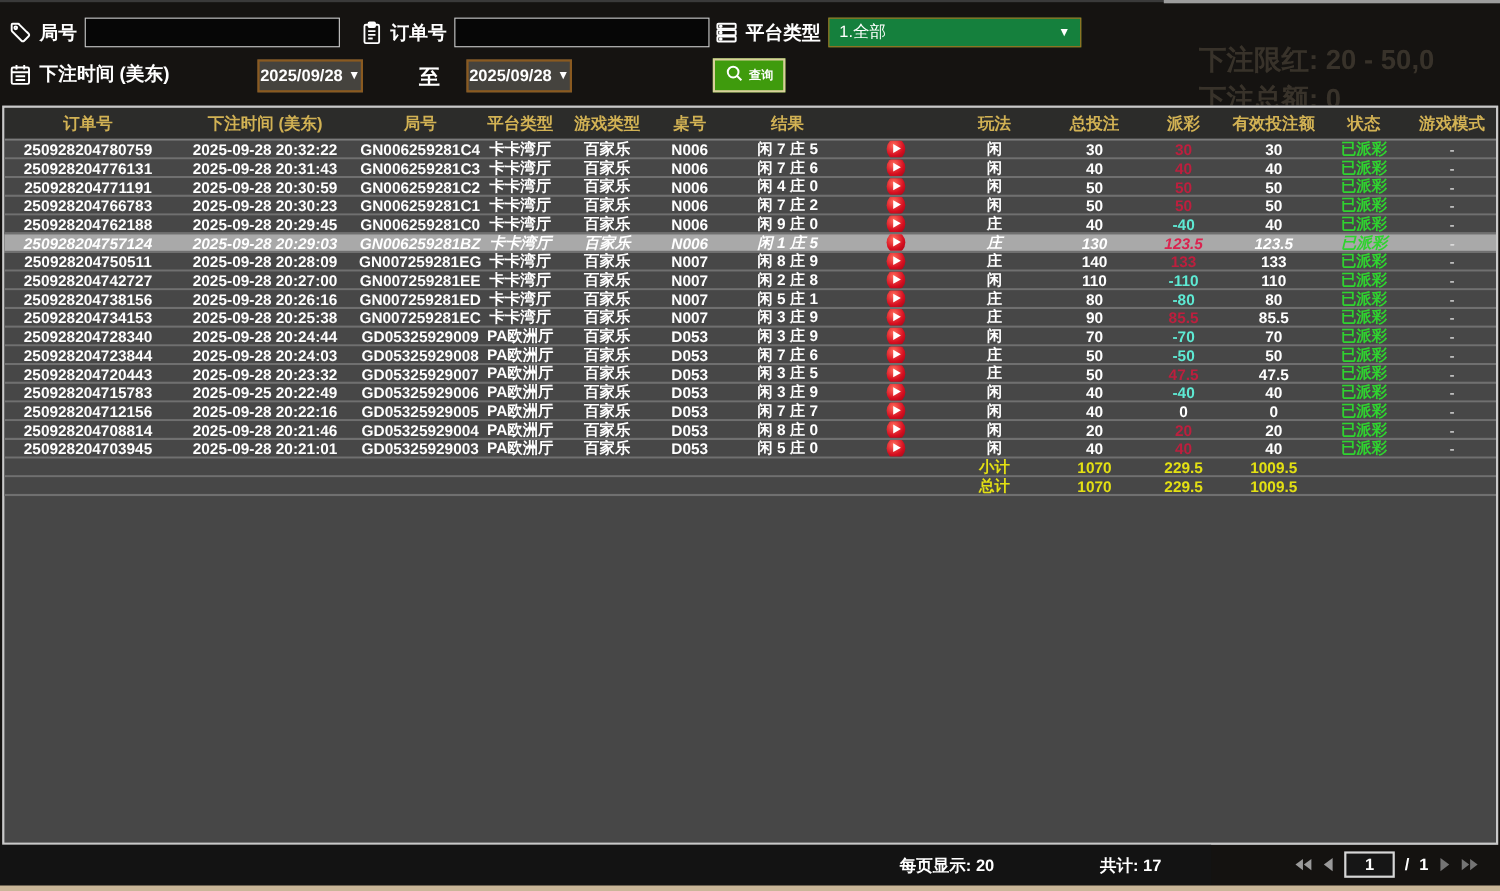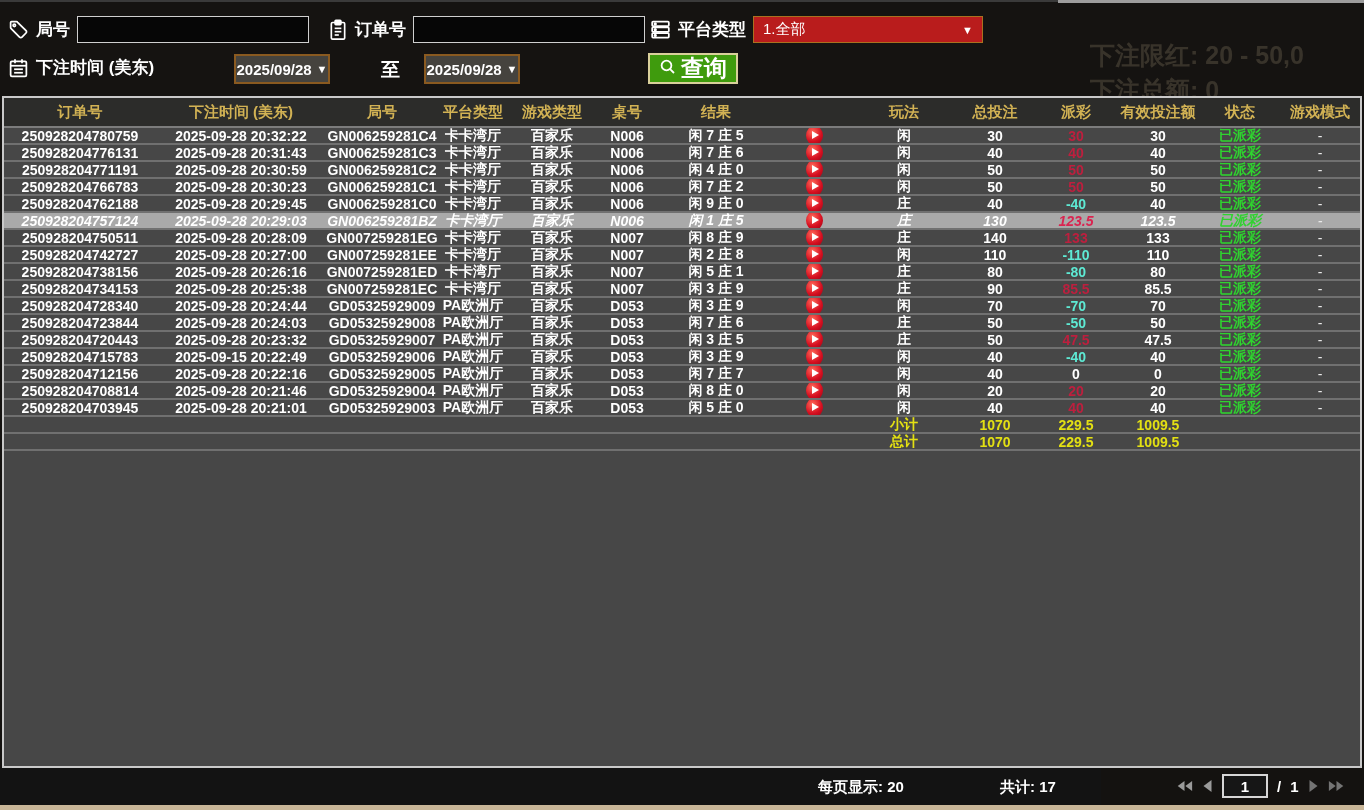--- a/index.html
+++ b/index.html
@@ -10,29 +10,29 @@
   
   .toolbar { position:absolute; top:0; left:0; width:1364px; height:96px; background:#151311; overflow:hidden; }
   .top-edge { position:absolute; top:0; left:0; width:1364px; height:2px; background:#3a3a3a; }
   .top-edge-r { position:absolute; top:0; left:1058px; width:306px; height:3px; background:#9d9d9d; }
   .ghost { position:absolute; left:1090px; top:38px; width:280px; color:#564e40; font-size:25px;
     font-weight:bold; line-height:35px; white-space:nowrap; opacity:.55; }
   .field { position:absolute; display:flex; align-items:center; gap:7px; color:#fff; font-weight:bold; font-size:17px; }
   .field svg { display:block; }
   .textbox { width:232px; height:27px; background:#060606; border:1px solid #cfcfcf; color:#fff;
     font-size:14px; padding:0 5px; outline:none; }
-  .dropdown { width:230px; height:27px; background:#b91c1c; border:1px solid #a9711f; display:flex;
+  .dropdown { width:230px; height:27px; background:#15803d; border:1px solid #a9711f; display:flex;
     align-items:center; justify-content:space-between; padding:0 9px; color:#fff; font-size:15px; font-weight:normal; cursor:pointer; }
   .caret { font-size:11px; color:#fff; }
   .datebtn { position:absolute; width:96px; height:30px; background:#45433e; border:2px solid #8a5a20;
     color:#fff; font-weight:bold; font-size:15px; display:flex; align-items:center; justify-content:center;
     gap:5px; cursor:pointer; }
   .to-label { position:absolute; left:381px; top:57px; color:#fff; font-weight:bold; font-size:19px; }
   .query-btn { position:absolute; left:648px; top:53px; height:31px; padding:0 9px; background:#3f9b0d;
-    border:2px solid #d9d09b; color:#fff; font-weight:bold; font-size:23px; display:flex; align-items:center;
+    border:2px solid #d9d09b; color:#fff; font-weight:bold; font-size:11px; display:flex; align-items:center;
     gap:4px; cursor:pointer; }
 
   
   .table-wrap { position:absolute; top:96px; left:2px; width:1360px; height:672px; background:#474747;
     border:2px solid #c9c9c9; overflow:hidden;
     --cols:152px 170px 112px 70px 88px 62px 116px 80px 100px 82px 80px 84px 80px 1fr; }
   .thead { display:grid; grid-template-columns:var(--cols); height:30px; background:#2c2c2a;
     border-bottom:2px solid #7c7c7c; color:#d2b254; font-weight:bold; font-size:15px; }
   .cell { display:flex; align-items:center; justify-content:center; overflow:hidden; white-space:nowrap; }
   .row { display:grid; grid-template-columns:var(--cols); height:17px; border-bottom:2px solid #707070;
@@ -400,21 +400,21 @@
           </div>
           <div class="cell">庄</div>
           <div class="cell">50</div>
           <div class="cell p-pos">47.5</div>
           <div class="cell">47.5</div>
           <div class="cell st-paid">已派彩</div>
           <div class="cell mode-cell">-</div>
         </div>
         <div class="row">
           <div class="cell">250928204715783</div>
-          <div class="cell">2025-09-15 20:22:49</div>
+          <div class="cell">2025-09-25 20:22:49</div>
           <div class="cell">GD05325929006</div>
           <div class="cell">PA欧洲厅</div>
           <div class="cell">百家乐</div>
           <div class="cell">D053</div>
           <div class="cell">闲 3 庄 9</div>
           <div class="cell">
             <span class="play-btn"></span>
           </div>
           <div class="cell">闲</div>
           <div class="cell">40</div>

